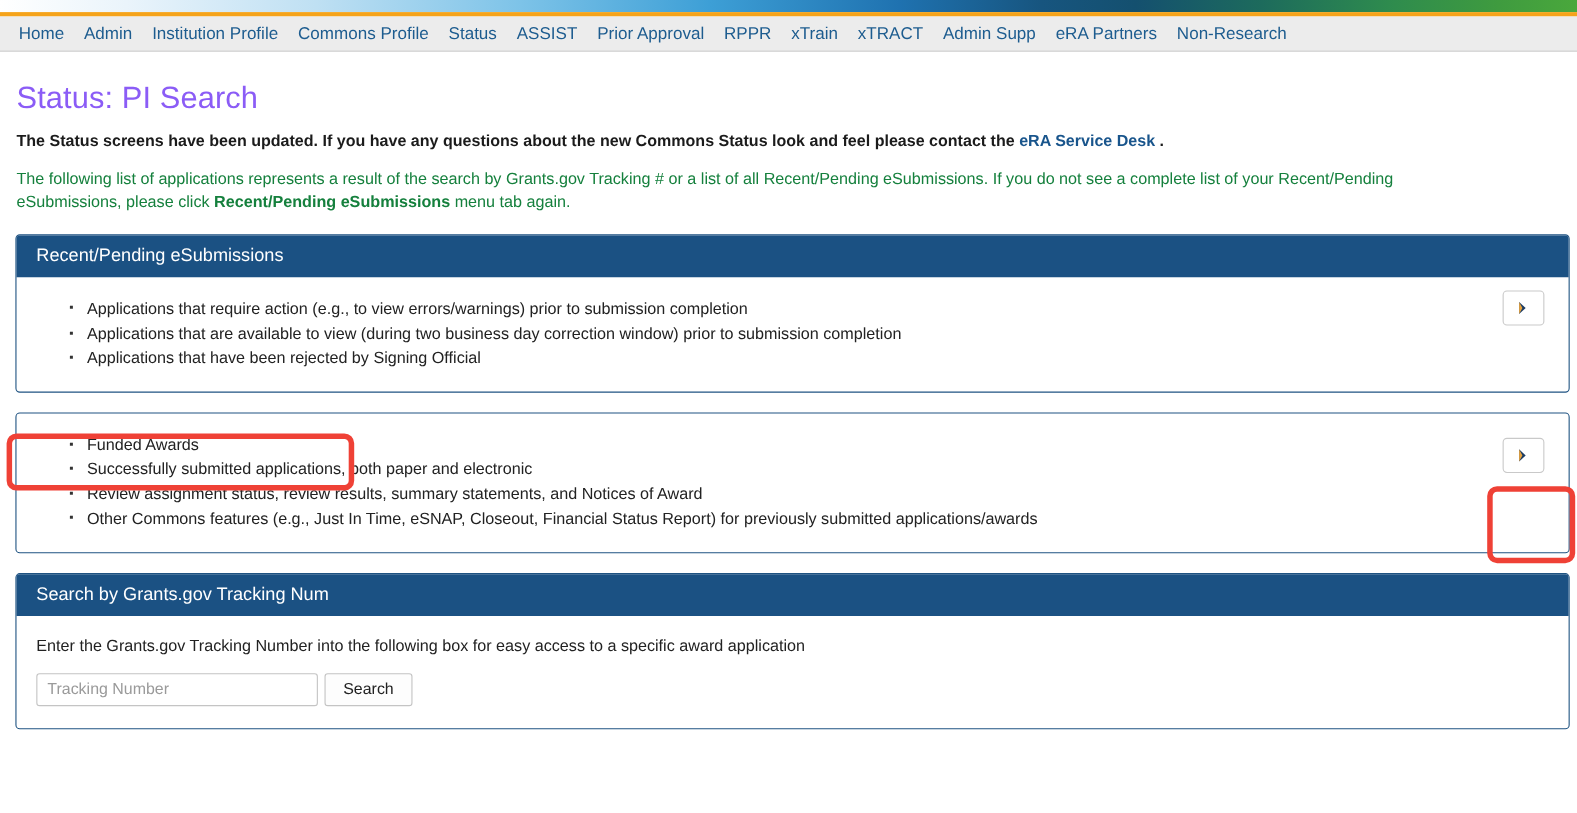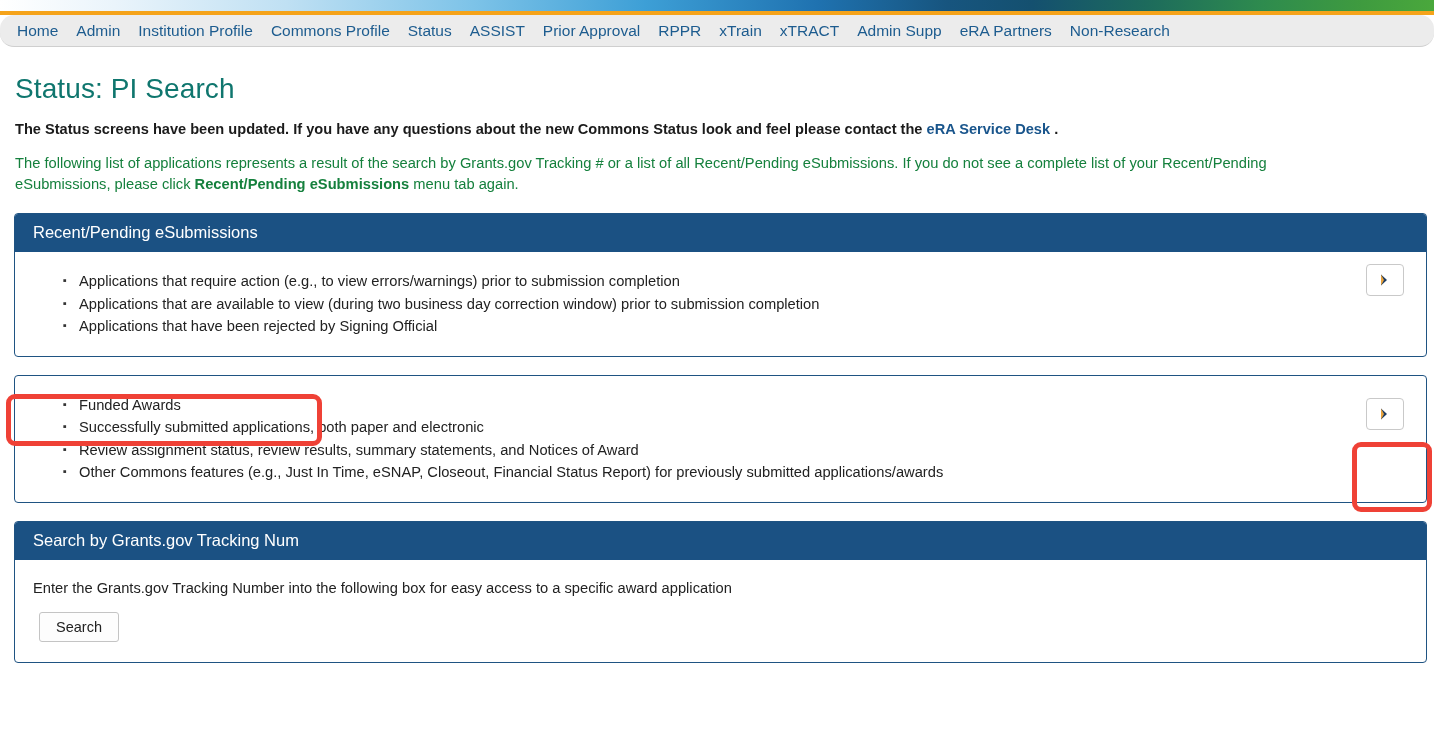--- a/index.html
+++ b/index.html
@@ -44,39 +44,38 @@
 
   
   #main-nav {
     height: 32px;
     background: #ececec;
     border-bottom: 1px solid #cfcfcf;
     display: flex;
     align-items: center;
     padding-left: 8px;
     box-sizing: border-box;
-    border-radius: 14px;
   }
   .nav-item {
     color: #1d5c8f;
     font-size: 15.5px;
     padding: 0 9px;
     line-height: 30px;
     white-space: nowrap;
     cursor: pointer;
     text-decoration: none;
   }
 
   
   #page {
     padding: 0 14px;
   }
 
   #page-title {
-    color: #0f766e;
+    color: #8b5cf6;
     font-size: 28px;
     font-weight: normal;
     margin: 26px 0 0 1px;
     letter-spacing: 0.1px;
   }
 
   #notice-line {
     margin: 16px 0 0 1px;
     font-size: 14.6px;
     font-weight: bold;
@@ -268,20 +267,21 @@
         </svg>
       </div>
     </div>
   </section>
 
   <section class="panel">
     <div class="panel-header">Search by Grants.gov Tracking Num</div>
     <div class="panel-body">
       <div id="search-desc">Enter the Grants.gov Tracking Number into the following box for easy access to a specific award application</div>
       <div id="search-row">
+        <input id="tracking-input" type="text" placeholder="Tracking Number" style="">
         <button id="search-button">Search</button>
       </div>
     </div>
   </section>
 
 </div>
 
 <div class="annot" style="left:6px; top:394px; width:316px; height:52px;"></div>
 <div class="annot" style="left:1352px; top:442px; width:80px; height:70px;"></div>
 

